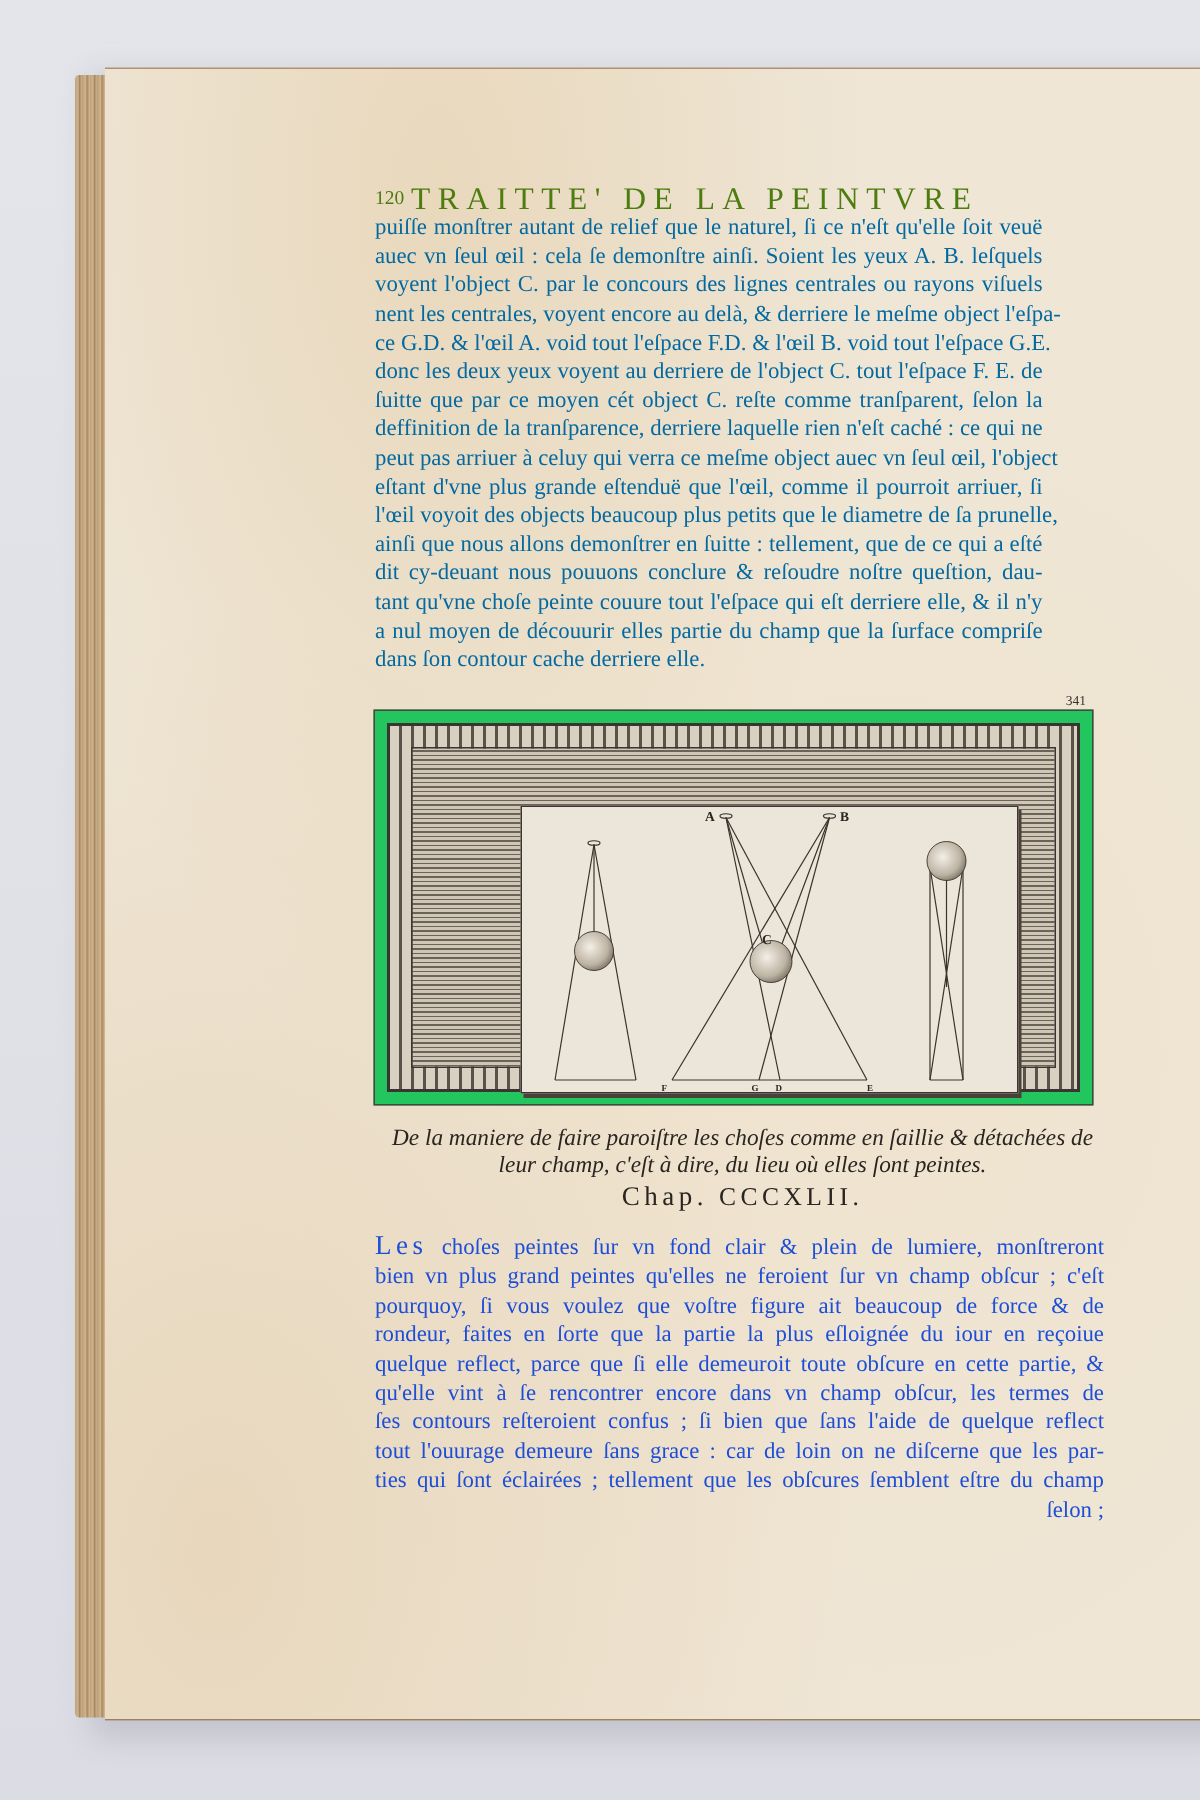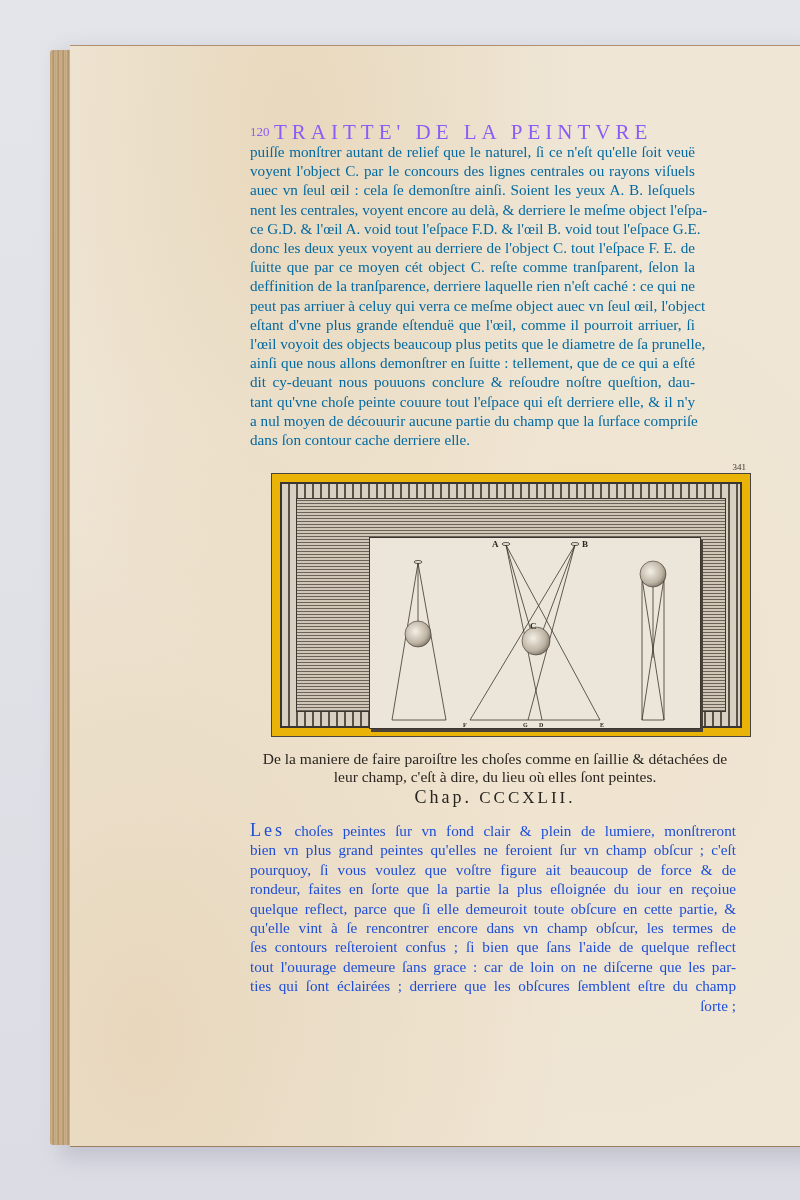--- a/index.html
+++ b/index.html
@@ -22,55 +22,55 @@
     background:
       radial-gradient(ellipse at 30% 8%, rgba(220,190,140,0.35), transparent 40%),
       radial-gradient(ellipse at 10% 90%, rgba(215,180,130,0.30), transparent 45%),
       radial-gradient(ellipse at 70% 60%, rgba(240,225,200,0.5), transparent 60%),
       #efe6d6;
     border-top:1px solid #b09070;
     border-bottom:1px solid #9a8060;
   }
   .running-head {
     position:absolute; left:250px; top:120px; width:440px; height:22px;
-    color:#8b5cf6;
+    color:#4d7c0f;
   }
   .folio { position:absolute; left:0; top:4px; font-size:13px; }
   .running-title { position:absolute; left:24px; top:0; font-size:21px; letter-spacing:5px; }
   .text-block {
     position:absolute; left:250px; top:142px; width:445px;
     font-size:15.2px; line-height:19.2px; color:#0369a1;
     text-align:justify;
   }
   .text-block .line { display:block; white-space:nowrap; text-align:justify; text-align-last:justify; }
   .text-block .line.last { text-align-last:left; }
   .plate {
-    position:absolute; left:271px; top:473px; width:478px; height:262px;
-    border:1.5px solid #4a4540; background:#eab308;
+    position:absolute; left:249px; top:473px; width:478px; height:262px;
+    border:1.5px solid #4a4540; background:#22c55e;
   }
   .plate-number { position:absolute; right:4px; top:-12px; font-size:9px; color:#3a3530; }
   .frame {
     position:absolute; left:8px; top:8px; right:8px; bottom:8px;
     border:2px solid #3a3530;
     background:
       repeating-linear-gradient(90deg,#d8d0c0 0px,#d8d0c0 6px,#5a5248 6px,#5a5248 8px);
   }
   .frame-inner {
     position:absolute; left:14px; top:14px; right:14px; bottom:14px;
     border:1.5px solid #3a3530;
     background: repeating-linear-gradient(0deg,#6b635a 0px,#6b635a 1px,#cfc6b6 1px,#cfc6b6 3px);
   }
   .canvas {
     position:absolute; left:72px; top:38px; width:330px; height:190px;
     background:#ece6da; border:1px solid #3a3530; box-shadow: 2px 3px 0 #4a4238;
   }
   .caption {
     position:absolute; left:250px; top:750px; width:490px; text-align:center; color:#2a2520;
   }
-  .caption-line { display:block; font-size:15.5px; line-height:18px; }
+  .caption-line { display:block; font-style:italic; font-size:15.5px; line-height:18px; }
   .chapter { display:block; font-size:17px; letter-spacing:3px; margin-top:1px; }
   .chapter .sc { font-size:18px; }
   .text-block-2 {
     position:absolute; left:250px; top:821px; width:486px;
     font-size:15.2px; line-height:19.4px; color:#1d4ed8;
   }
   .text-block-2 .line { display:block; white-space:nowrap; text-align:justify; text-align-last:justify; }
   .text-block-2 .line.right { text-align:right; text-align-last:right; }
   .dropcap { font-size:18px; letter-spacing:3px; }
 </style>
@@ -81,34 +81,34 @@
 <div class="page-edges"></div>
 <div class="page"></div>
 
 <div class="running-head">
   <span class="folio">120</span>
   <span class="running-title">TRAITTE' DE LA PEINTVRE</span>
 </div>
 
 <div class="text-block">
   <span class="line">puiſſe monſtrer autant de relief que le naturel, ſi ce n'eſt qu'elle ſoit veuë</span>
+  <span class="line">auec vn ſeul œil : cela ſe demonſtre ainſi. Soient les yeux A. B. leſquels</span>
   <span class="line">voyent l'object C. par le concours des lignes centrales ou rayons viſuels</span>
-  <span class="line">auec vn ſeul œil : cela ſe demonſtre ainſi. Soient les yeux A. B. leſquels</span>
   <span class="line">nent les centrales, voyent encore au delà, &amp; derriere le meſme object l'eſpa-</span>
   <span class="line">ce G.D. &amp; l'œil A. void tout l'eſpace F.D. &amp; l'œil B. void tout l'eſpace G.E.</span>
   <span class="line">donc les deux yeux voyent au derriere de l'object C. tout l'eſpace F. E. de</span>
   <span class="line">ſuitte que par ce moyen cét object C. reſte comme tranſparent, ſelon la</span>
   <span class="line">deffinition de la tranſparence, derriere laquelle rien n'eſt caché : ce qui ne</span>
   <span class="line">peut pas arriuer à celuy qui verra ce meſme object auec vn ſeul œil, l'object</span>
   <span class="line">eſtant d'vne plus grande eſtenduë que l'œil, comme il pourroit arriuer, ſi</span>
   <span class="line">l'œil voyoit des objects beaucoup plus petits que le diametre de ſa prunelle,</span>
   <span class="line">ainſi que nous allons demonſtrer en ſuitte : tellement, que de ce qui a eſté</span>
   <span class="line">dit cy-deuant nous pouuons conclure &amp; reſoudre noſtre queſtion, dau-</span>
   <span class="line">tant qu'vne choſe peinte couure tout l'eſpace qui eſt derriere elle, &amp; il n'y</span>
-  <span class="line">a nul moyen de découurir aucune partie du champ que la ſurface compriſe</span>
+  <span class="line">a nul moyen de découurir elles partie du champ que la ſurface compriſe</span>
   <span class="line last">dans ſon contour cache derriere elle.</span>
 </div>
 
 <div class="plate">
   <span class="plate-number">341</span>
   <div class="frame">
     <div class="frame-inner">
       <div class="canvas">
         <svg width="330" height="190" viewBox="0 0 330 190" xmlns="http://www.w3.org/2000/svg">
           <defs>
@@ -172,15 +172,15 @@
 
 <div class="text-block-2">
   <span class="line"><span class="dropcap">Les</span><span> choſes peintes ſur vn fond clair &amp; plein de lumiere, monſtreront</span></span>
   <span class="line">bien vn plus grand peintes qu'elles ne feroient ſur vn champ obſcur ; c'eſt</span>
   <span class="line">pourquoy, ſi vous voulez que voſtre figure ait beaucoup de force &amp; de</span>
   <span class="line">rondeur, faites en ſorte que la partie la plus eſloignée du iour en reçoiue</span>
   <span class="line">quelque reflect, parce que ſi elle demeuroit toute obſcure en cette partie, &amp;</span>
   <span class="line">qu'elle vint à ſe rencontrer encore dans vn champ obſcur, les termes de</span>
   <span class="line">ſes contours reſteroient confus ; ſi bien que ſans l'aide de quelque reflect</span>
   <span class="line">tout l'ouurage demeure ſans grace : car de loin on ne diſcerne que les par-</span>
-  <span class="line">ties qui ſont éclairées ; derriere que les obſcures ſemblent eſtre du champ</span>
-  <span class="line right">ſorte ;</span>
+  <span class="line">ties qui ſont éclairées ; tellement que les obſcures ſemblent eſtre du champ</span>
+  <span class="line right">ſelon ;</span>
 </div>
 
 </body></html>

